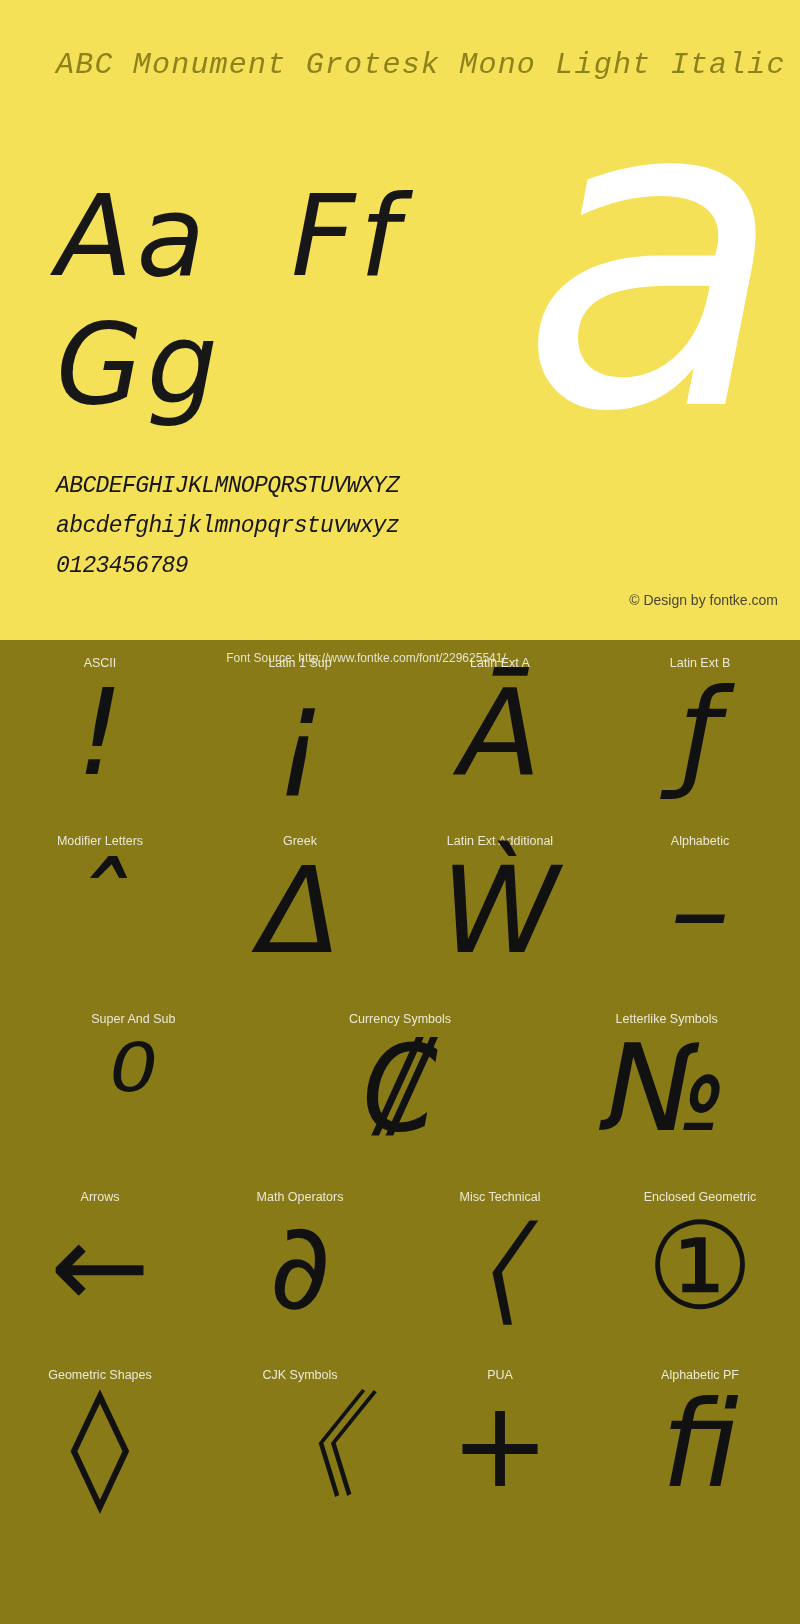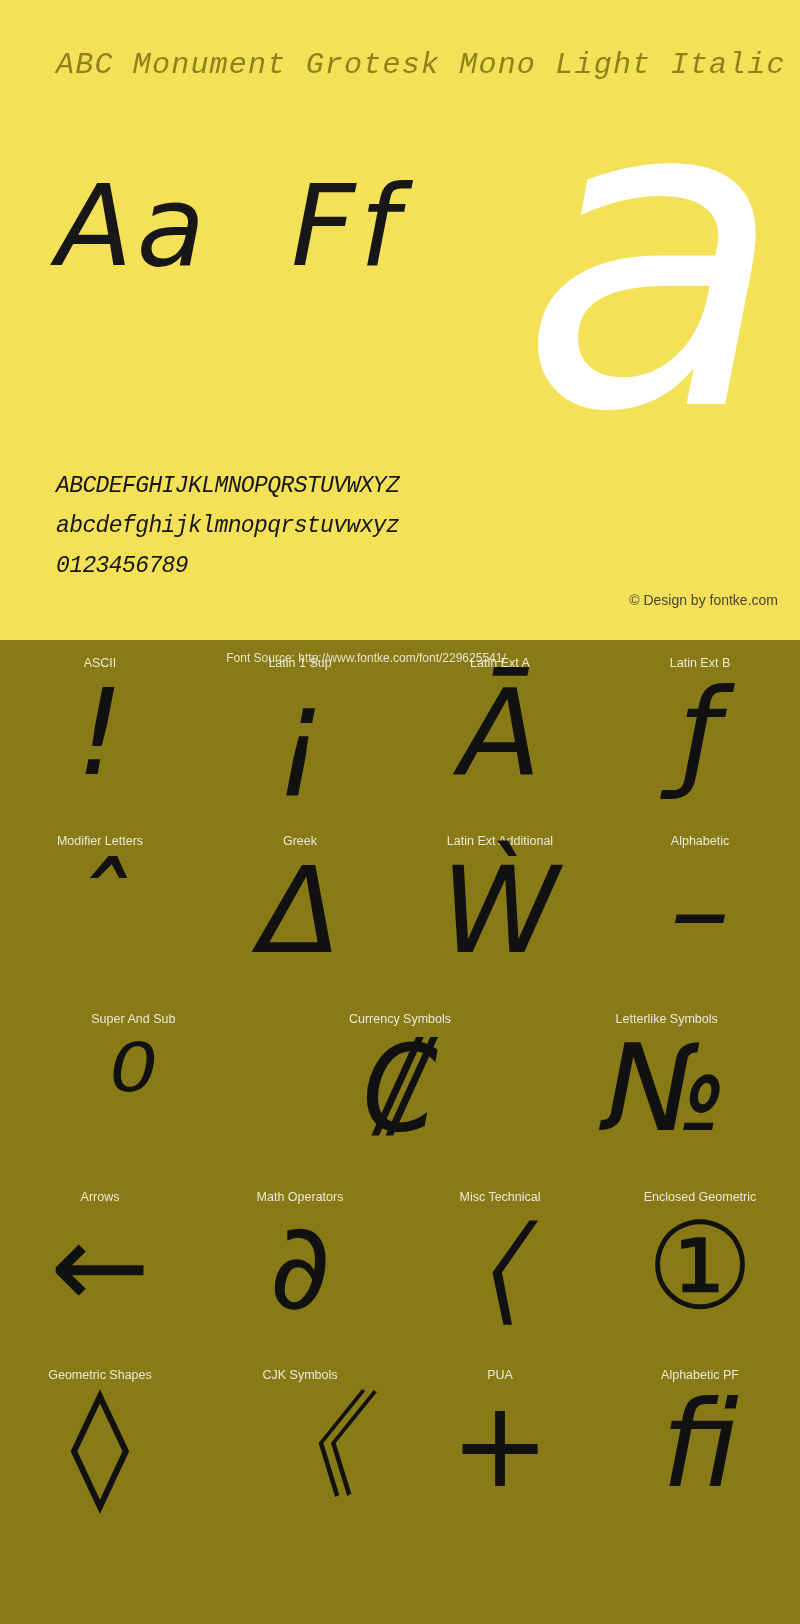--- a/index.html
+++ b/index.html
@@ -46,21 +46,21 @@
 
   
   .pairs {
     position:absolute;
     left:56px; top:168px;
     width:470px;
   }
   .pair-row {
     display:flex;
     height:128px;
-    align-items:flex-start;
+    align-items:flex-end;
   }
   .pair {
     width:235px;
     font-family:"DejaVu Sans","Liberation Sans",sans-serif;
     font-style:italic;
     font-weight:300;
     font-size:112px;
     line-height:1.05;
     color:#171717;
     letter-spacing:4px;
@@ -155,20 +155,21 @@
     <div class="specimen-title">ABC Monument Grotesk Mono Light Italic</div>
 
     <div class="big-glyph">a</div>
 
     <div class="pairs">
       <div class="pair-row">
         <div class="pair">Aa</div>
         <div class="pair">Ff</div>
       </div>
       <div class="pair-row">
+        <div class="pair">Gg</div>
       </div>
     </div>
 
     <div class="alphabet">
       <div class="alpha-line">ABCDEFGHIJKLMNOPQRSTUVWXYZ</div>
       <div class="alpha-line">abcdefghijklmnopqrstuvwxyz</div>
       <div class="alpha-line">0123456789</div>
     </div>
 
     <div class="design-credit">© Design by fontke.com</div>

